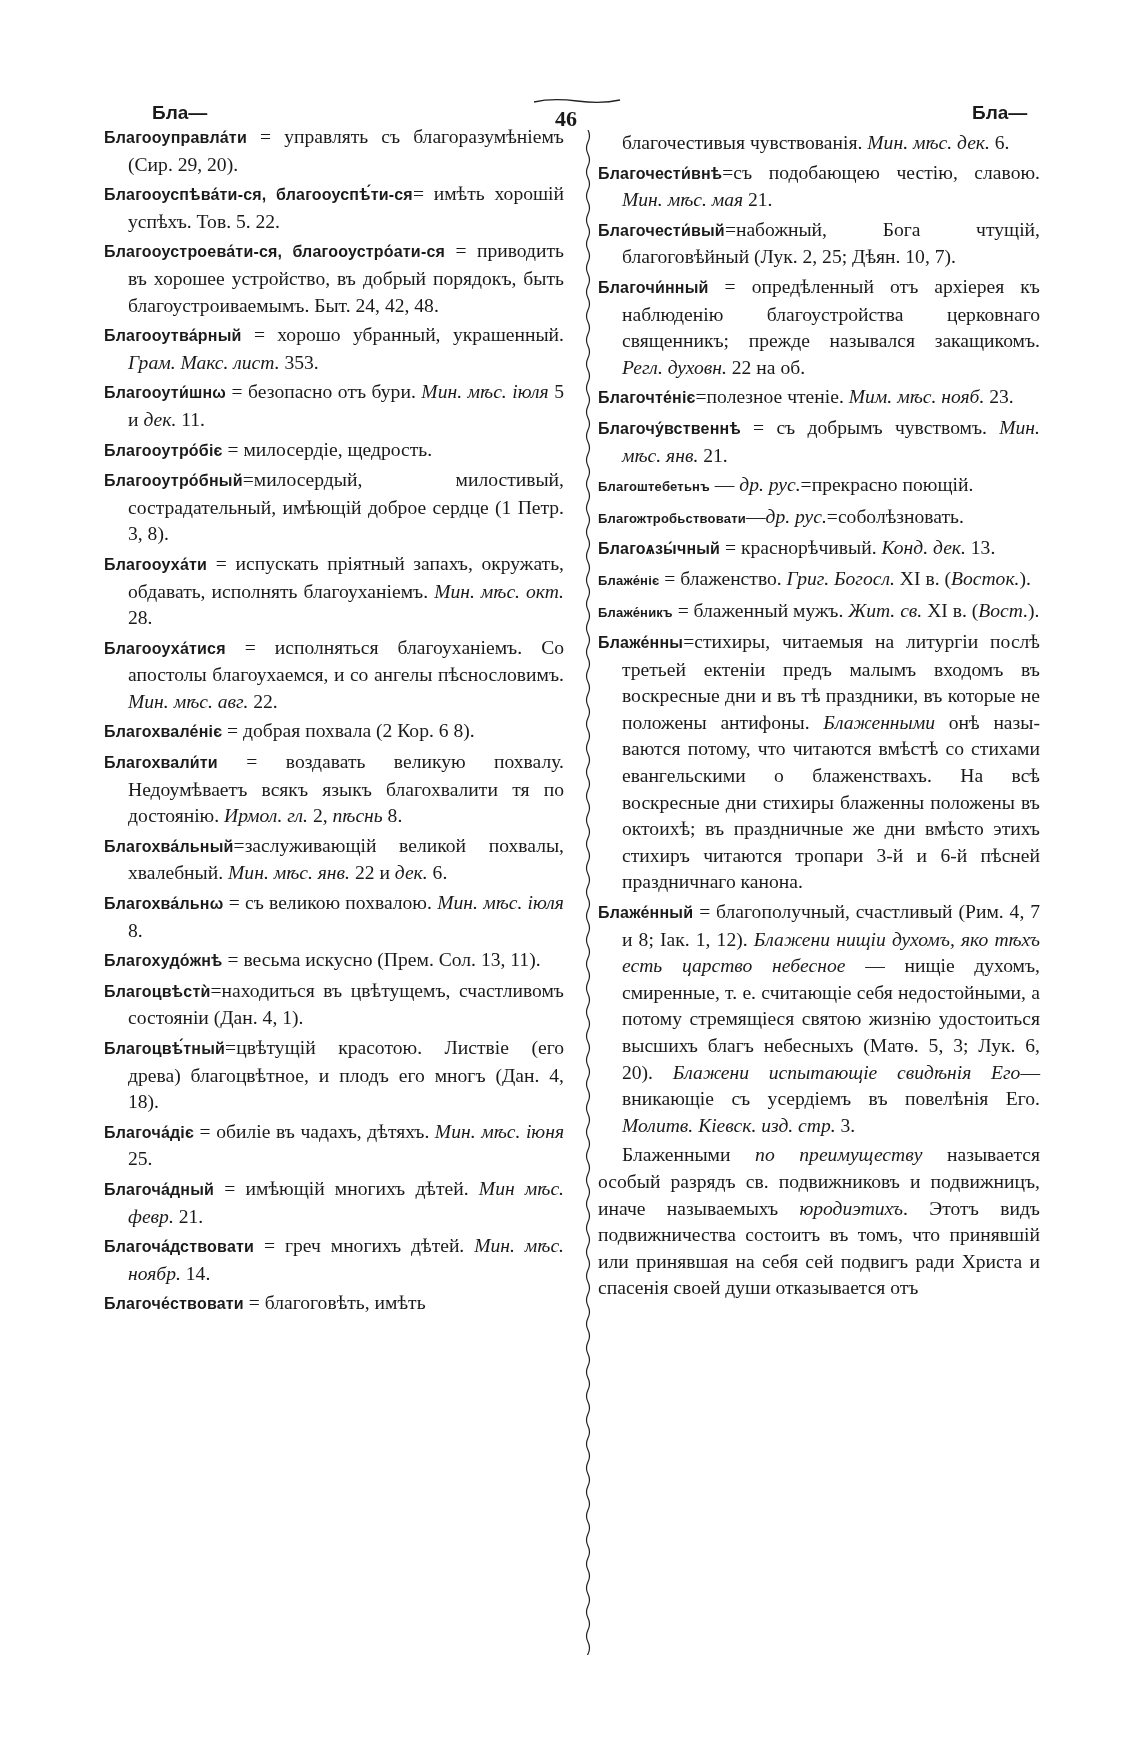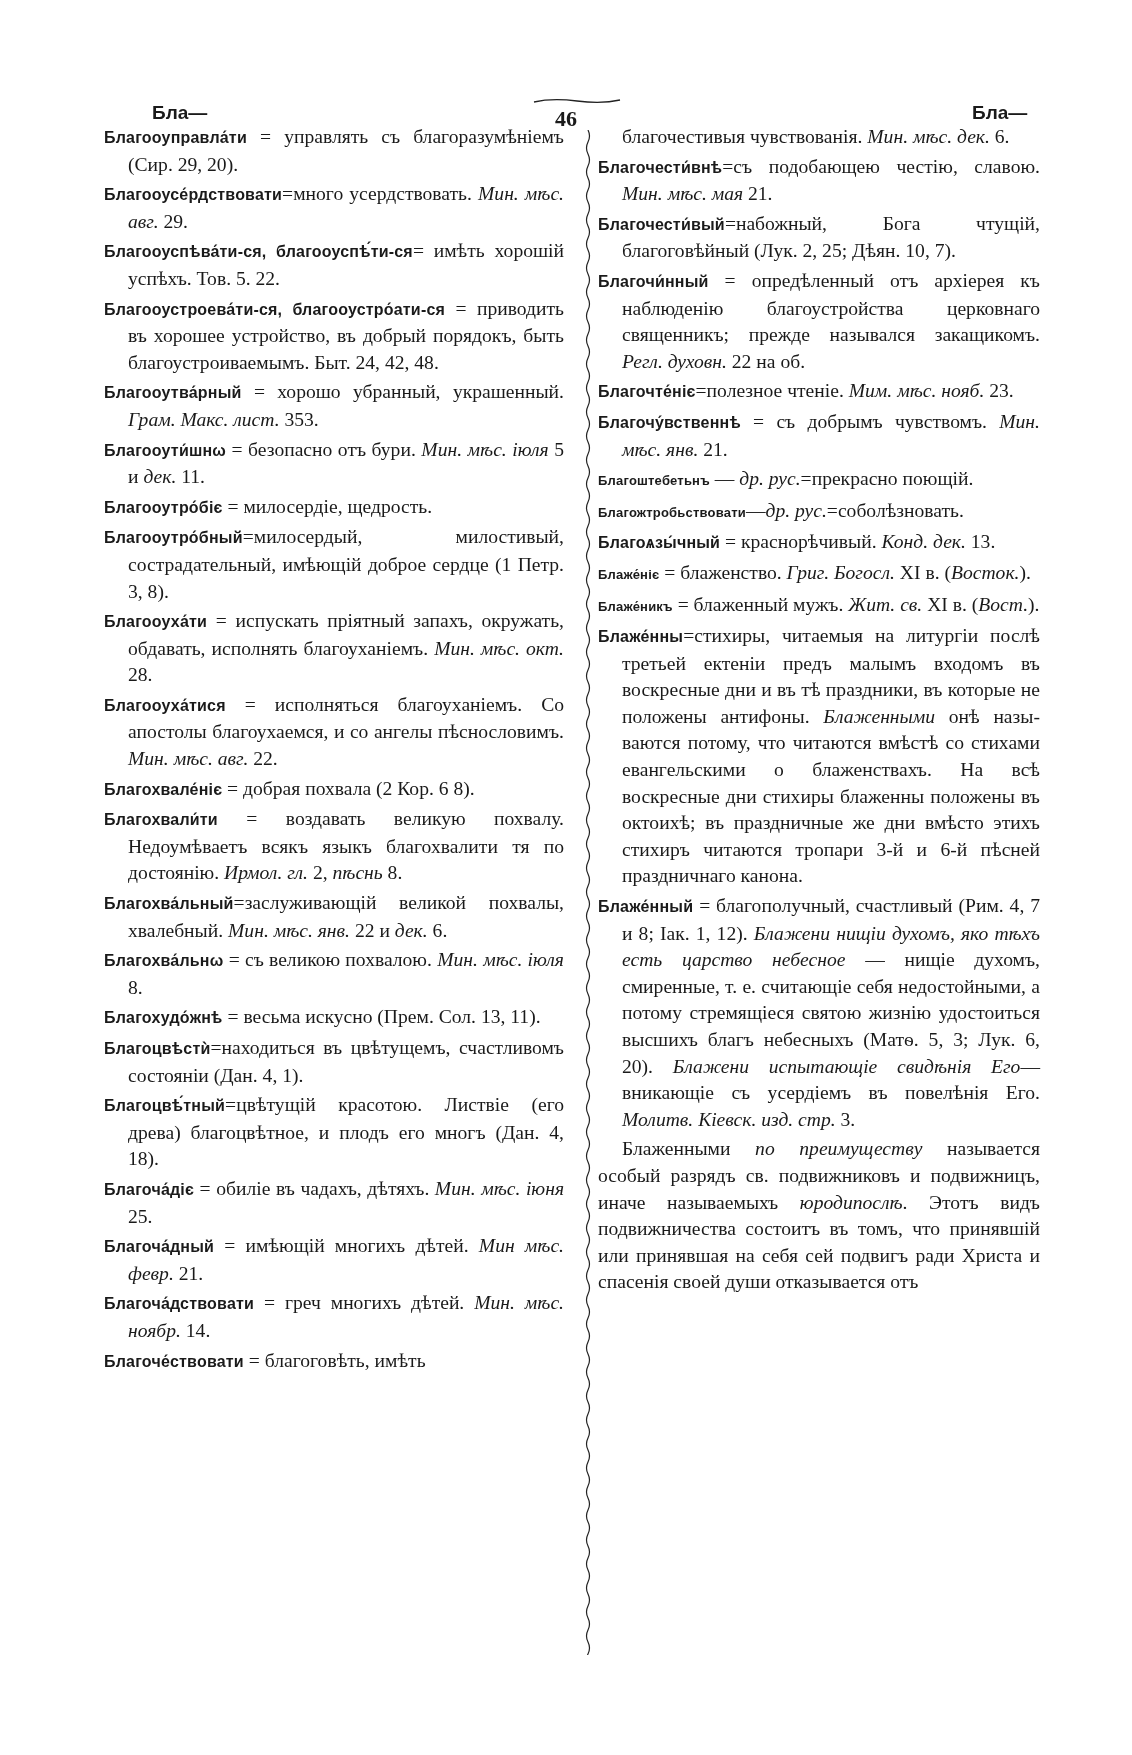--- a/index.html
+++ b/index.html
@@ -6,21 +6,21 @@
   body { width: 1132px; height: 1755px; position: relative; overflow: hidden; color: #1a1a1a;
          font-family: "DejaVu Serif", "Liberation Serif", serif; }
   .page-number { position: absolute; top: 62px; left: 0; width: 1132px; text-align: center;
                  font-family: "Liberation Serif", serif; font-weight: bold; font-size: 22px; margin-top: 44px; }
   .page-swash { position: absolute; top: 98px; left: 532px; width: 90px; height: 6px; }
   .guide { position: absolute; font-family: "Liberation Sans", sans-serif; font-weight: bold; font-size: 19px; }
   .guide-left { top: 102px; left: 152px; }
   .guide-right { top: 102px; left: 972px; }
   .col { position: absolute; top: 124px; font-family: "Liberation Serif", serif; font-size: 19.6px; line-height: 26.6px; }
   .col-left { left: 104px; width: 460px; }
-  .col-right { left: 598px; width: 442px; }
+  .col-right { left: 598px; width: 442px; margin-top: 6px; }
   .divider { position: absolute; left: 583px; top: 130px; width: 10px; height: 1525px; }
   .entry { margin: 0 0 3px 0; padding-left: 24px; text-indent: -24px; text-align: justify; }
   .entry.cont { padding-left: 24px; text-indent: 0; }
   .entry.para { padding-left: 0; text-indent: 24px; }
   .hw { font-family: "Liberation Sans", sans-serif; font-weight: bold; font-size: 16px; letter-spacing: 0.2px; }
   .hw.small { font-size: 13px; }
   .it { font-style: italic; }
 </style>
 </head>
 <body>
@@ -28,21 +28,20 @@
 <div class="page-number">46</div>
 <svg class="page-swash" viewBox="0 0 90 6">
   <path d="M2 4 Q 20 0 45 3 T 88 2" stroke="#222" stroke-width="1.3" fill="none"></path>
 </svg>
 
 <div class="guide guide-left">Бла—</div>
 <div class="guide guide-right">Бла—</div>
 
 <div class="col col-left" id="col-left">
     <p class="entry"><span class="hw">Благооуправла́ти</span><span> = управлять съ благо­разумѣніемъ (Сир. 29, 20).</span></p>
-    <p class="entry"><span class="hw">Благооусе́рдствовати</span><span>=много усердство­вать. </span><span class="it">Мин. мѣс. авг.</span><span> 29.</span></p>
     <p class="entry"><span class="hw">Благооуспѣва́ти-ся, благооуспѣ́ти-ся</span><span>= имѣть хорошій успѣхъ. Тов. 5. 22.</span></p>
     <p class="entry"><span class="hw">Благооустроева́ти-ся, благооустро́ати-ся</span><span> = приводить въ хорошее устройство, въ добрый порядокъ, быть благоустрои­ваемымъ. Быт. 24, 42, 48.</span></p>
     <p class="entry"><span class="hw">Благооутва́рный</span><span> = хорошо убранный, украшенный. </span><span class="it">Грам. Макс. лист.</span><span> 353.</span></p>
     <p class="entry"><span class="hw">Благооути́шнω</span><span> = безопасно отъ бури. </span><span class="it">Мин. мѣс. іюля</span><span> 5 и </span><span class="it">дек.</span><span> 11.</span></p>
     <p class="entry"><span class="hw">Благооутро́біє</span><span> = милосердіе, щедрость.</span></p>
     <p class="entry"><span class="hw">Благооутро́бный</span><span>=милосердый, милости­вый, сострадательный, имѣющій доброе сердце (1 Петр. 3, 8).</span></p>
     <p class="entry"><span class="hw">Благооуха́ти</span><span> = испускать пріятный за­пахъ, окружать, обдавать, исполнять благоуханіемъ. </span><span class="it">Мин. мѣс. окт.</span><span> 28.</span></p>
     <p class="entry"><span class="hw">Благооуха́тися</span><span> = исполняться благоуха­ніемъ. Со апостолы благоухаемся, и со ангелы пѣснословимъ. </span><span class="it">Мин. мѣс. авг.</span><span> 22.</span></p>
     <p class="entry"><span class="hw">Благохвале́ніє</span><span> = добрая похвала (2 Кор. 6 8).</span></p>
     <p class="entry"><span class="hw">Благохвали́ти</span><span> = воздавать великую по­хвалу. Недоумѣваетъ всякъ языкъ бла­гохвалити тя по достоянію. </span><span class="it">Ирмол. гл.</span><span> 2, </span><span class="it">пѣснь</span><span> 8.</span></p>
@@ -68,14 +67,14 @@
     <p class="entry"><span class="hw">Благочи́нный</span><span> = опредѣленный отъ архі­ерея къ наблюденію благоустройства церковнаго священникъ; прежде назы­вался закащикомъ. </span><span class="it">Регл. духовн.</span><span> 22 на об.</span></p>
     <p class="entry"><span class="hw">Благочте́ніє</span><span>=полезное чтеніе. </span><span class="it">Мим. мѣс. нояб.</span><span> 23.</span></p>
     <p class="entry"><span class="hw">Благочу́вственнѣ</span><span> = съ добрымъ чув­ствомъ. </span><span class="it">Мин. мѣс. янв.</span><span> 21.</span></p>
     <p class="entry"><span class="hw small">Благоштебетьнъ</span><span> — </span><span class="it">др. рус.</span><span>=прекрасно по­ющій.</span></p>
     <p class="entry"><span class="hw small">Благожтробьствовати</span><span>—</span><span class="it">др. рус.</span><span>=соболѣзно­вать.</span></p>
     <p class="entry"><span class="hw">Благоѧзы́чный</span><span> = краснорѣчивый. </span><span class="it">Конд. дек.</span><span> 13.</span></p>
     <p class="entry"><span class="hw small">Блаже́ніє</span><span> = блаженство. </span><span class="it">Григ. Богосл.</span><span> XI в. (</span><span class="it">Восток.</span><span>).</span></p>
     <p class="entry"><span class="hw small">Блаже́никъ</span><span> = блаженный мужъ. </span><span class="it">Жит. св.</span><span> XI в. (</span><span class="it">Вост.</span><span>).</span></p>
     <p class="entry"><span class="hw">Блаже́нны</span><span>=стихиры, читаемыя на литур­гіи послѣ третьей ектеніи предъ малымъ входомъ въ воскресные дни и въ тѣ праздники, въ которые не положены антифоны. </span><span class="it">Блаженными</span><span> онѣ назы­ваются потому, что читаются вмѣстѣ со стихами евангельскими о блажен­ствахъ. На всѣ воскресные дни стихиры блаженны положены въ октоихѣ; въ праздничные же дни вмѣсто этихъ сти­хиръ читаются тропари 3-й и 6-й пѣс­ней праздничнаго канона.</span></p>
     <p class="entry"><span class="hw">Блаже́нный</span><span> = благополучный, счастливый (Рим. 4, 7 и 8; Іак. 1, 12). </span><span class="it">Блажени нищіи духомъ, яко тѣхъ есть царство небесное</span><span> — нищіе духомъ, смиренные, т. е. считающіе себя недостойными, а потому стремящіеся святою жизнію удо­стоиться высшихъ благъ небесныхъ (Матѳ. 5, 3; Лук. 6, 20). </span><span class="it">Блажени испы­тающіе свидѣнія Его</span><span>—вникающіе съ усердіемъ въ повелѣнія Его. </span><span class="it">Молитв. Кіевск. изд. стр.</span><span> 3.</span></p>
-    <p class="entry para"><span>Блаженными </span><span class="it">по преимуществу</span><span> назы­вается особый разрядъ св. подвижниковъ и подвижницъ, иначе называемыхъ </span><span class="it">юроди­послѣ</span><span>. Этотъ видъ подвижничества со­стоитъ въ томъ, что принявшій или принявшая на себя сей подвигъ ради Христа и спасенія своей души отказывается отъ</span></p>
+    <p class="entry para"><span>Блаженными </span><span class="it">по преимуществу</span><span> назы­вается особый разрядъ св. подвижниковъ и подвижницъ, иначе называемыхъ </span><span class="it">юроди­этихъ</span><span>. Этотъ видъ подвижничества со­стоитъ въ томъ, что принявшій или принявшая на себя сей подвигъ ради Христа и спасенія своей души отказывается отъ</span></p>
   </div>
 
 </body></html>

